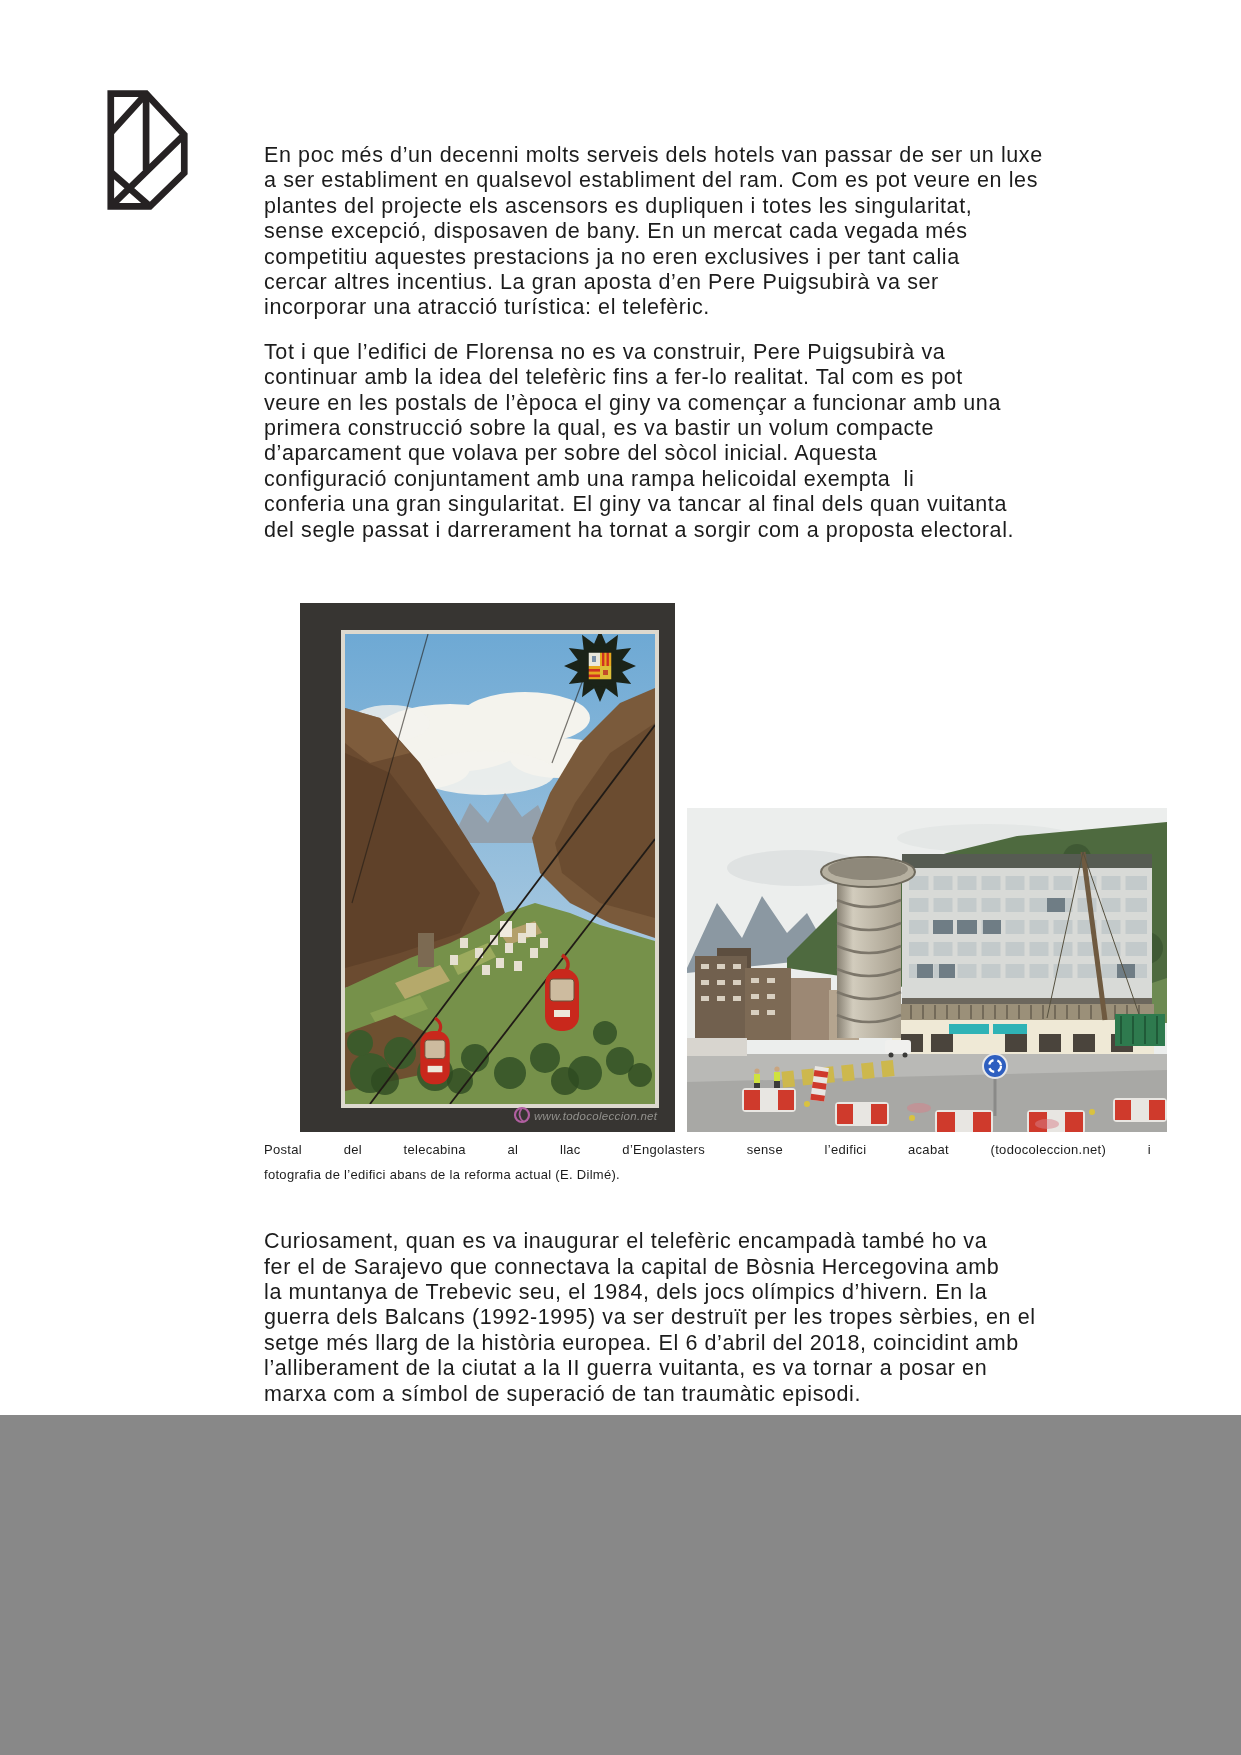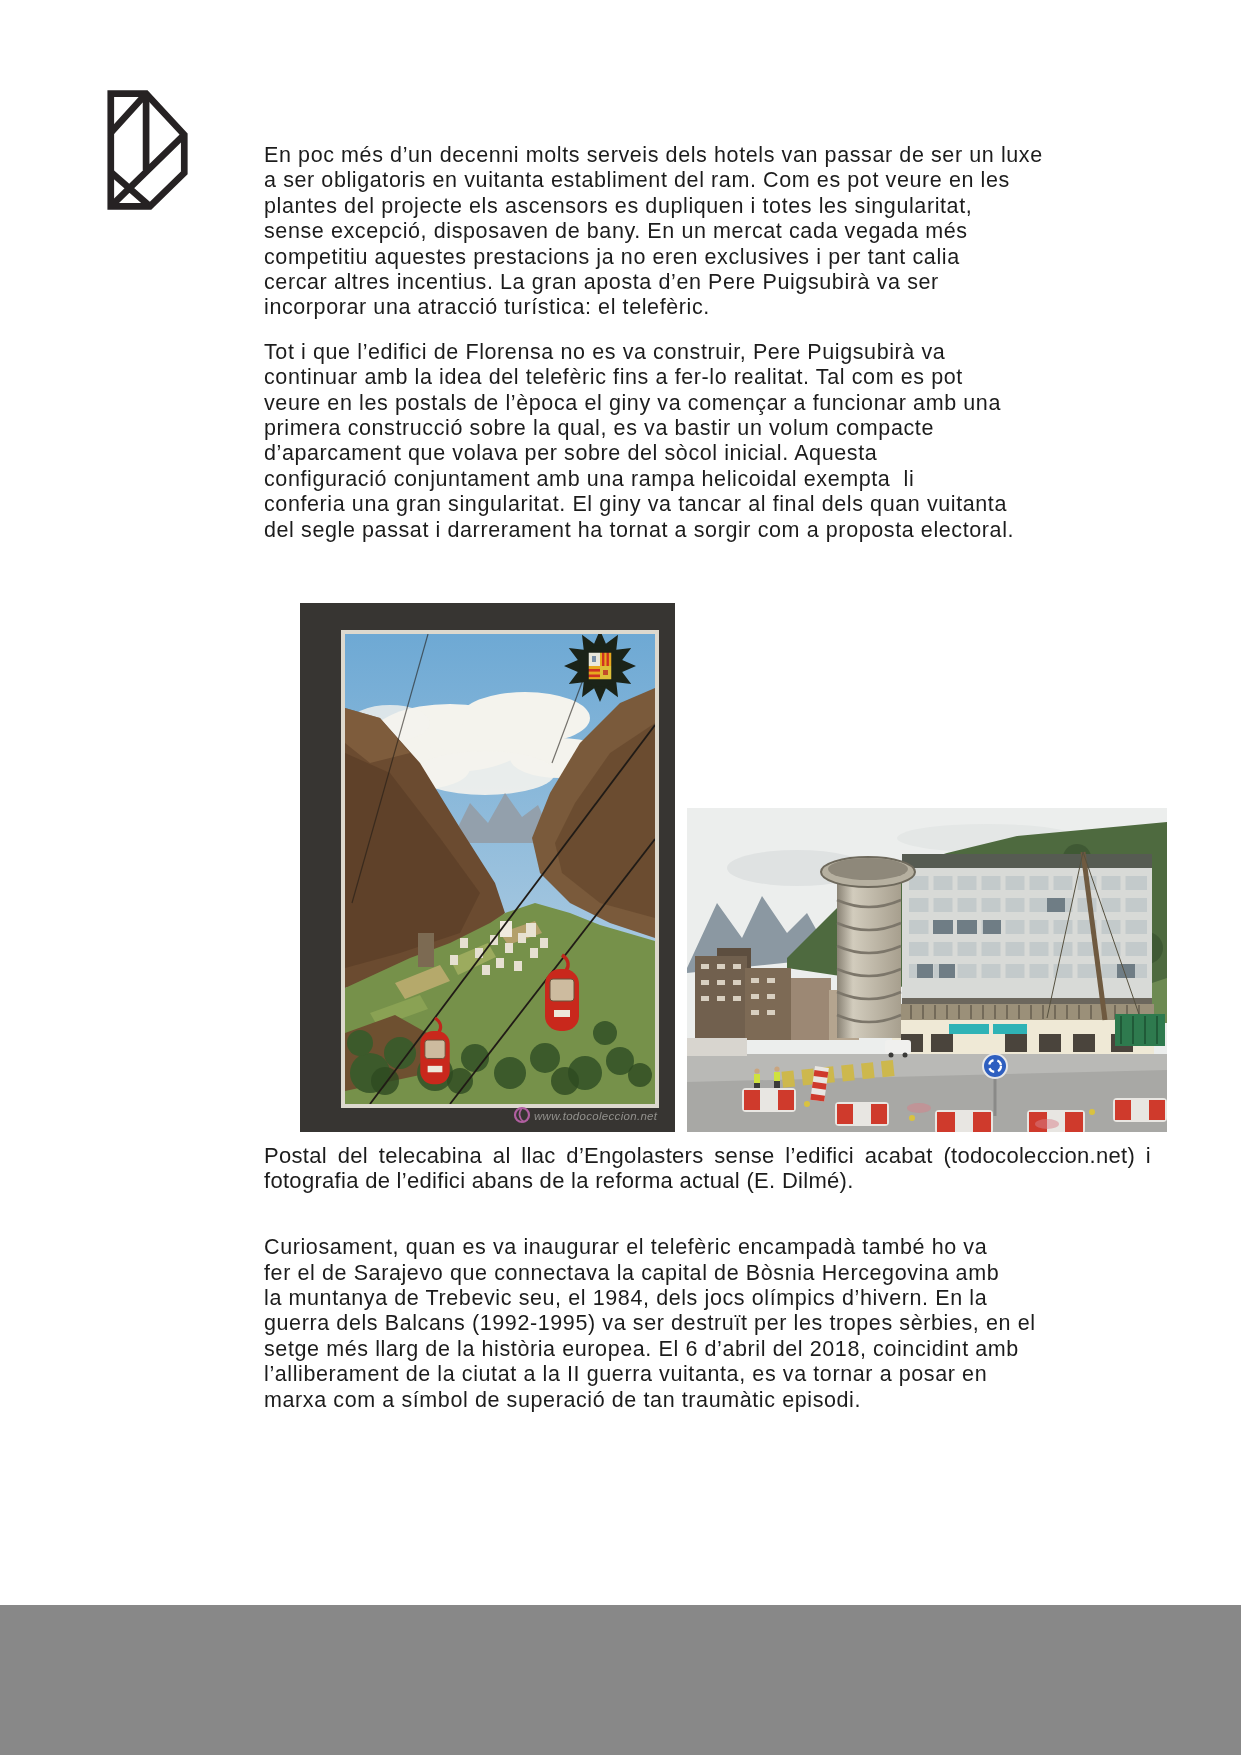--- a/index.html
+++ b/index.html
@@ -1,53 +1,53 @@
 <!DOCTYPE html>
 <html lang="ca"><head>
 <meta charset="utf-8">
 <title>Document page</title>
 <style>
   html,body{margin:0;padding:0;background:#888;}
   .page{
     position:relative;
-    width:1241px;height:1605px;
+    width:1241px;height:1415px;
     background:#ffffff;
     font-family:"Liberation Sans", sans-serif;
     color:#1c1c1c;
     overflow:hidden;
   }
   .logo{position:absolute;left:104px;top:87px;width:88px;height:126px;}
   .content{position:absolute;left:264px;top:143px;width:900px;}
   .para{margin:0 0 19px 0;font-size:21.5px;line-height:25.4px;letter-spacing:0.6px;}
   .para .tline{white-space:pre;}
   .b{font-weight:400;}
   .figrow{position:relative;height:530px;margin-top:60px;font-style:italic;}
   .fig-postcard{position:absolute;left:36px;top:0;width:375px;height:529px;}
   .fig-photo{position:absolute;left:423px;top:205px;width:480px;height:324px;}
-  .caption{margin-top:10px;width:887px;font-size:22px;line-height:25px;letter-spacing:0.3px;}
+  .caption{margin-top:4px;width:887px;font-size:13px;line-height:25px;letter-spacing:0.3px;}
   .caption .tline{text-align:justify;text-align-last:justify;}
   .caption .tline:last-child{text-align-last:auto;}
   .para3{margin-top:42px;}
   .pagenum{position:absolute;left:1128px;top:1650px;font-size:21px;color:#1c1c1c;}
 </style>
 </head>
 <body>
 
 <div class="page">
 
   <svg class="logo" viewBox="20 10 92 132" fill="none" stroke="#262223" stroke-width="7">
     <path d="M27,17 H64 L104,60 V100 L68,135 H27 Z"></path>
     <path d="M64,17 V97 M64,17 L27,58 M104,60 L27,135 M27,99 L68,135"></path>
   </svg>
 
   <div class="content">
 
     <div class="para">
         <div class="tline"><span>En poc més d’un decenni molts serveis dels hotels van passar de ser un luxe</span></div>
-        <div class="tline"><span>a ser obligatoris en vuitanta establiment del ram. Com es pot veure en les</span></div>
+        <div class="tline"><span>a ser establiment en qualsevol establiment del ram. Com es pot veure en les</span></div>
         <div class="tline"><span>plantes del projecte els ascensors es dupliquen i totes les singularitat,</span></div>
         <div class="tline"><span>sense excepció, disposaven de bany. En un mercat cada vegada més</span></div>
         <div class="tline"><span>competitiu aquestes prestacions ja no eren exclusives i per tant calia</span></div>
         <div class="tline"><span>cercar altres incentius. La gran aposta d’en </span><span class="b">Pere Puigsubirà</span><span> va ser</span></div>
         <div class="tline"><span>incorporar una atracció turística: </span><span class="b">el telefèric</span><span>.</span></div>
       </div>
     <div class="para">
         <div class="tline"><span>Tot i que l’edifici de </span><span class="b">Florensa</span><span> no es va construir, </span><span class="b">Pere Puigsubirà</span><span> va</span></div>
         <div class="tline"><span>continuar amb la idea del telefèric fins a fer-lo realitat. Tal com es pot</span></div>
         <div class="tline"><span>veure en les postals de l’època el giny va començar a funcionar amb una</span></div>

